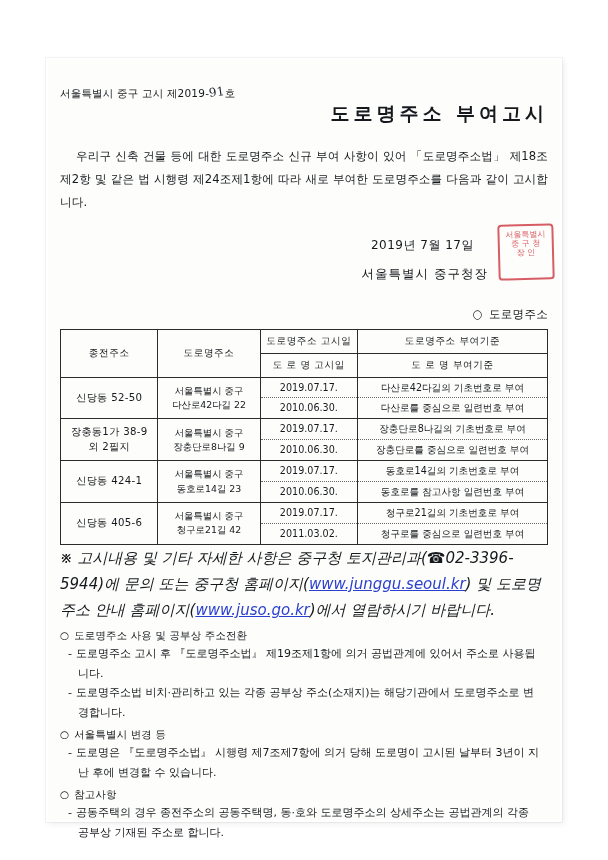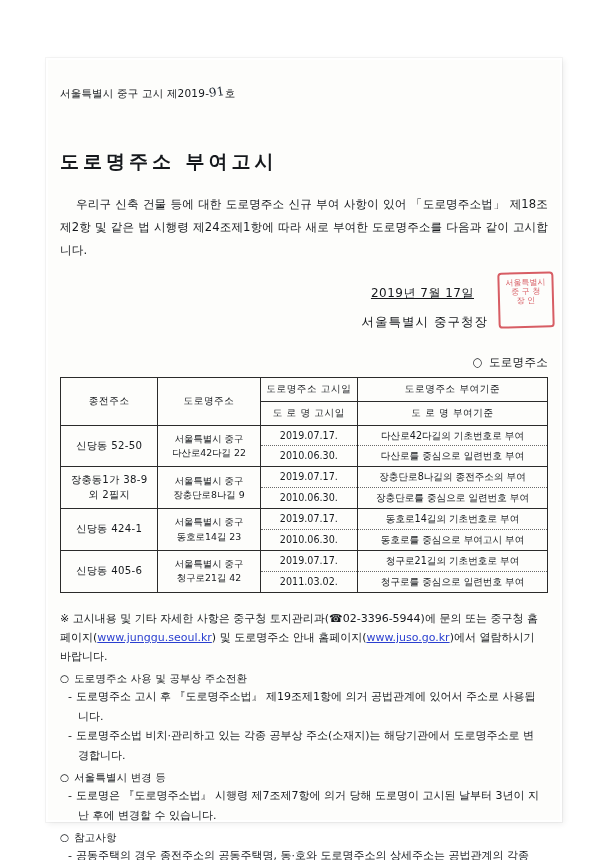--- a/index.html
+++ b/index.html
@@ -51,41 +51,39 @@
   }
   .handwrite {
     display: inline-block;
     position: relative;
     font-family: "DejaVu Serif", serif;
     font-size: 12px;
     transform: rotate(-8deg) translateY(-1px);
     color: #1b2430;
   }
   .title {
-    text-align: left;
+    text-align: right;
     font-size: 19px;
     font-weight: bold;
     letter-spacing: 4px;
-    margin-top: 48px;
   }
   .body-para {
     margin-top: 18px;
     font-size: 11.6px;
     line-height: 2.0;
     text-align: justify;
     letter-spacing: 0.1px;
   }
   .body-para .indent { padding-left: 16px; }
   .date-line {
     margin-top: 22px;
     text-align: right;
     font-size: 12px;
     padding-right: 74px;
     letter-spacing: 0.5px;
-    text-decoration: underline;
   }
   .signer-line {
     margin-top: 12px;
     text-align: right;
     font-size: 12.5px;
     padding-right: 60px;
     letter-spacing: 1px;
     position: relative;
   }
   .stamp {
@@ -142,23 +140,24 @@
     letter-spacing: 0.3px;
   }
   table.addr td.road {
     font-size: 9.4px;
     line-height: 1.5;
   }
   .dotted-top { border-top: 1px dotted #6a6a6a !important; }
   .no-bottom { border-bottom: none !important; }
 
   .note {
-    margin-top: 16px;
-    font-size: 11px;
+    margin-top: 0;
+    font-size: 15px;
     line-height: 1.75;
+    font-style: italic;
   }
   .note a, .link { color: #2a3fd0; text-decoration: underline; }
 
   .list-block { margin-top: 2px; font-size: 10.4px; line-height: 1.75; }
   .list-head { letter-spacing: 0.2px; }
   .list-head .circ { margin-right: 5px; }
   .list-item {
     padding-left: 18px;
     font-size: 11px;
     line-height: 1.8;
@@ -233,37 +232,37 @@
           <td class="dotted-top">2010.06.30.</td>
           <td class="dotted-top">다산로를 중심으로 일련번호 부여</td>
         </tr>
 
         <tr>
           <td class="prev" rowspan="2" style="white-space:pre-line">장충동1가 38-9
 외 2필지</td>
           <td class="road" rowspan="2" style="white-space:pre-line">서울특별시 중구
 장충단로8나길 9</td>
           <td class="no-bottom">2019.07.17.</td>
-          <td class="no-bottom">장충단로8나길의 종전주소의 부여</td>
+          <td class="no-bottom">장충단로8나길의 기초번호로 부여</td>
         </tr>
         <tr>
           <td class="dotted-top">2010.06.30.</td>
           <td class="dotted-top">장충단로를 중심으로 일련번호 부여</td>
         </tr>
 
         <tr>
           <td class="prev" rowspan="2" style="white-space:pre-line">신당동 424-1</td>
           <td class="road" rowspan="2" style="white-space:pre-line">서울특별시 중구
 동호로14길 23</td>
           <td class="no-bottom">2019.07.17.</td>
           <td class="no-bottom">동호로14길의 기초번호로 부여</td>
         </tr>
         <tr>
           <td class="dotted-top">2010.06.30.</td>
-          <td class="dotted-top">동호로를 중심으로 부여고시 부여</td>
+          <td class="dotted-top">동호로를 참고사항 일련번호 부여</td>
         </tr>
 
         <tr>
           <td class="prev" rowspan="2" style="white-space:pre-line">신당동 405-6</td>
           <td class="road" rowspan="2" style="white-space:pre-line">서울특별시 중구
 청구로21길 42</td>
           <td class="no-bottom">2019.07.17.</td>
           <td class="no-bottom">청구로21길의 기초번호로 부여</td>
         </tr>
         <tr>

